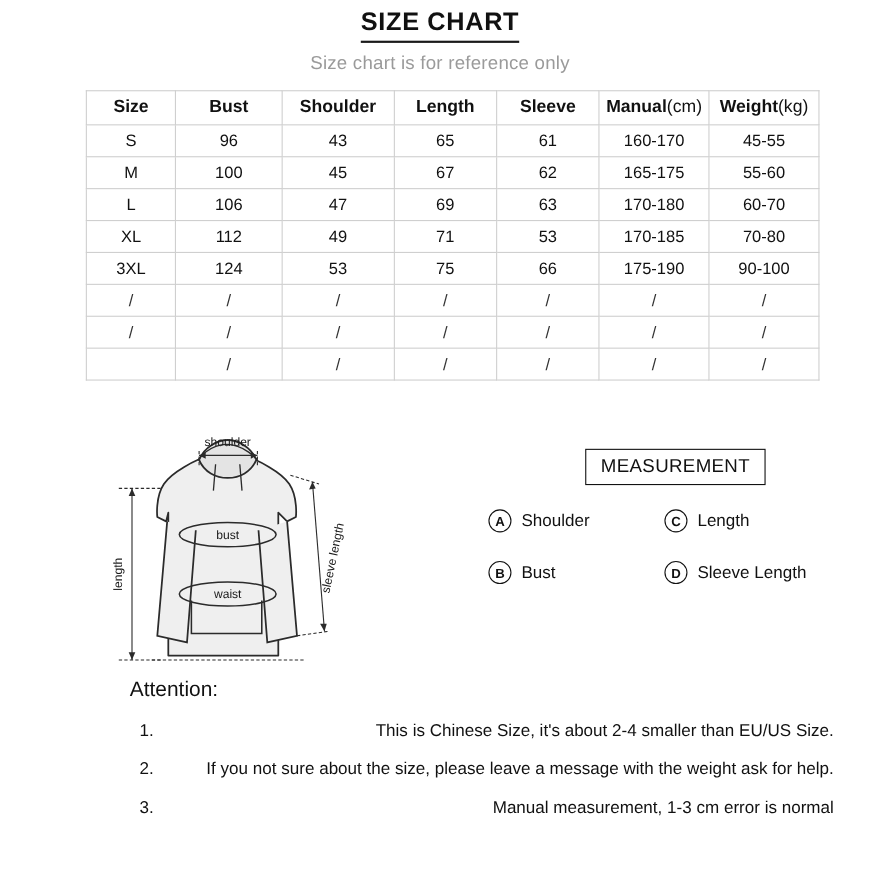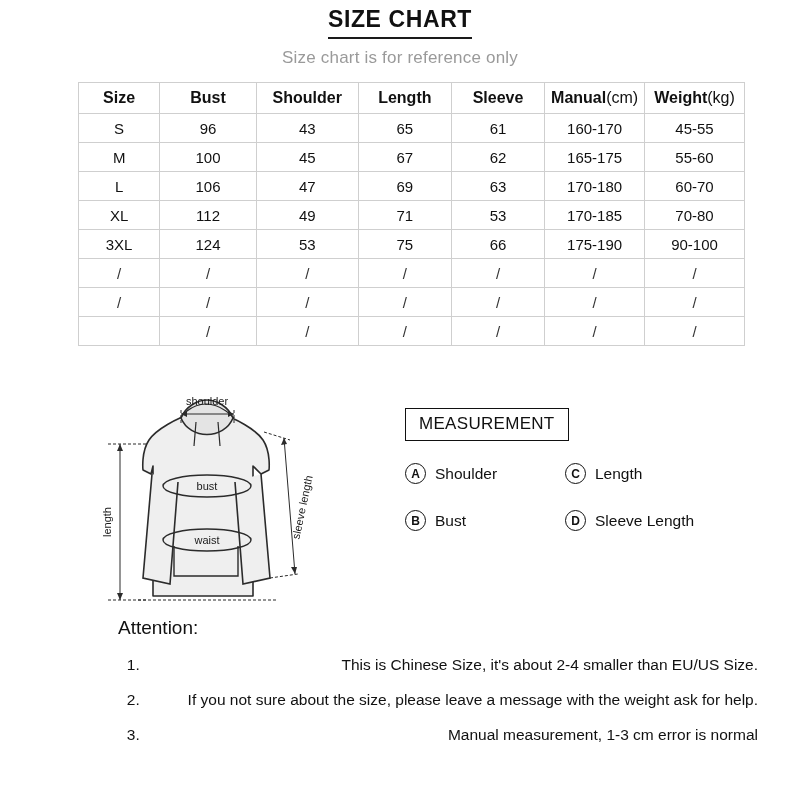--- a/index.html
+++ b/index.html
@@ -95,22 +95,23 @@
     left: 78px;
     width: 310px;
     height: 235px;
   }
   .diagram-area svg { display: block; }
 
   
   .legend {
     position: absolute;
     top: 408px;
-    left: 405px;
+    left: 444px;
     width: 340px;
+    text-align: center;
   }
   .legend-title-box {
     display: inline-block;
     border: 1.5px solid #111;
     padding: 5px 13px 6px 13px;
     font-size: 17px;
     letter-spacing: 0.3px;
     color: #111;
   }
   .legend-grid {

